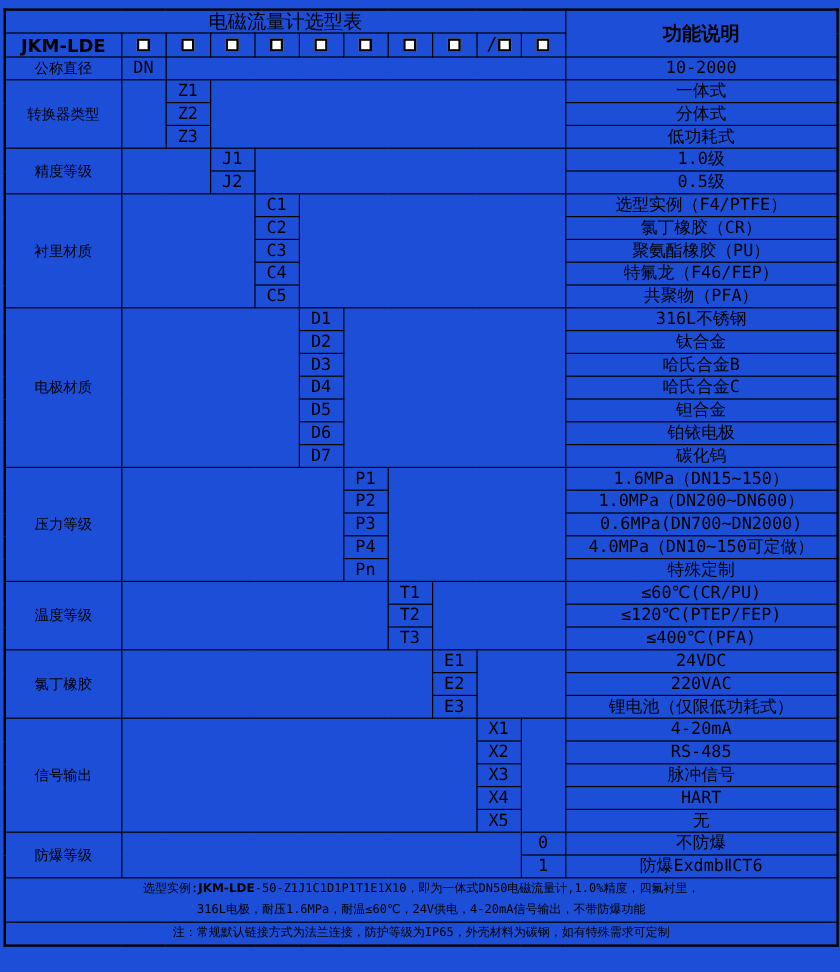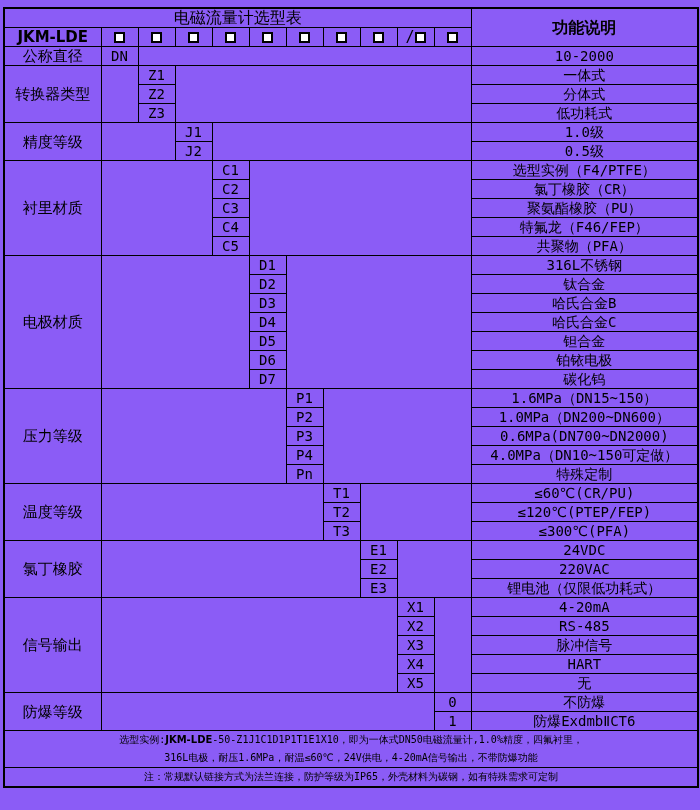--- a/index.html
+++ b/index.html
@@ -2,32 +2,32 @@
 <html><head>
 <meta charset="utf-8">
 <style>
   * { box-sizing: border-box; }
   html, body { margin: 0; padding: 0; }
   body {
     width: 700px; height: 810px;
     background: #ffffff; color: #000;
     font-family: "DejaVu Sans Mono", "DejaVu Sans", "Liberation Sans", sans-serif;
   }
-  .sheet { position: relative; width: 700px; height: 810px; background: #8b5cf6; overflow: hidden; }
+  .sheet { position: relative; width: 700px; height: 810px; background: #1d4ed8; overflow: hidden; }
   table.sel {
     position: absolute; left: 3px; top: 7px; width: 694px;
     border-collapse: collapse; table-layout: fixed;
     font-size: 14px;
   }
   table.sel { border: 2px solid #000; }
   table.sel td { border: 1px solid #000; padding: 0; height: 19px; line-height: 18px;
     text-align: center; overflow: hidden; white-space: nowrap; }
   td.title { font-size: 16px; }
   td.rhead { font-size: 16px; font-weight: bold; }
-  td.lbl   { font-size: 15px; }
+  td.lbl   { font-size: 12px; }
   td.model { font-family: "DejaVu Sans", "Liberation Sans", sans-serif; font-weight: bold; font-size: 15px; }
   .box { display: inline-block; width: 11px; height: 11px; border: 2px solid #000;
     vertical-align: -1px; background: #fff; }
   .pre { font-size: 15px; }
   td.note { text-align: left; white-space: normal; height: auto; line-height: 24px;
     padding: 2px 5px; font-size: 10px; }
   .nline.center { text-align: center; }
   .bold-model { font-family: "DejaVu Sans", "Liberation Sans", sans-serif; font-weight: bold; }
 </style>
 </head>
@@ -190,21 +190,21 @@
     <td>T1</td>
     <td rowspan="3" colspan="3"></td>
     <td>≤60℃(CR/PU)</td>
   </tr>
   <tr>
     <td>T2</td>
     <td>≤120℃(PTEP/FEP)</td>
   </tr>
   <tr>
     <td>T3</td>
-    <td>≤300℃(PFA)</td>
+    <td>≤400℃(PFA)</td>
   </tr>
 
   <tr>
     <td class="lbl" rowspan="3">氯丁橡胶</td>
     <td rowspan="3" colspan="7"></td>
     <td>E1</td>
     <td rowspan="3" colspan="2"></td>
     <td>24VDC</td>
   </tr>
   <tr>

